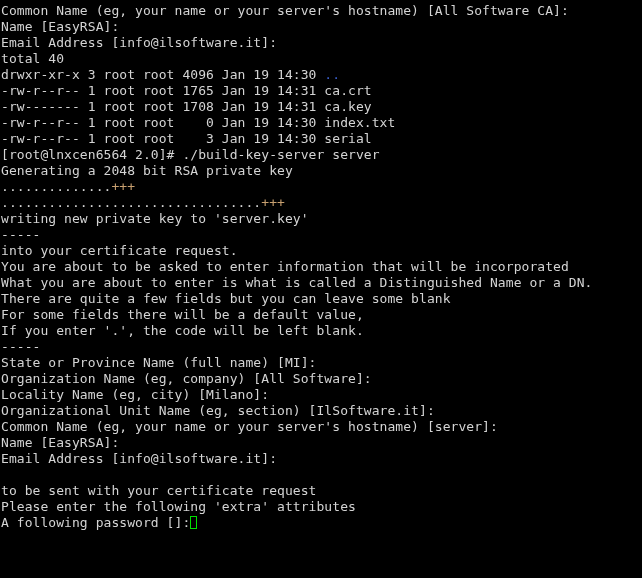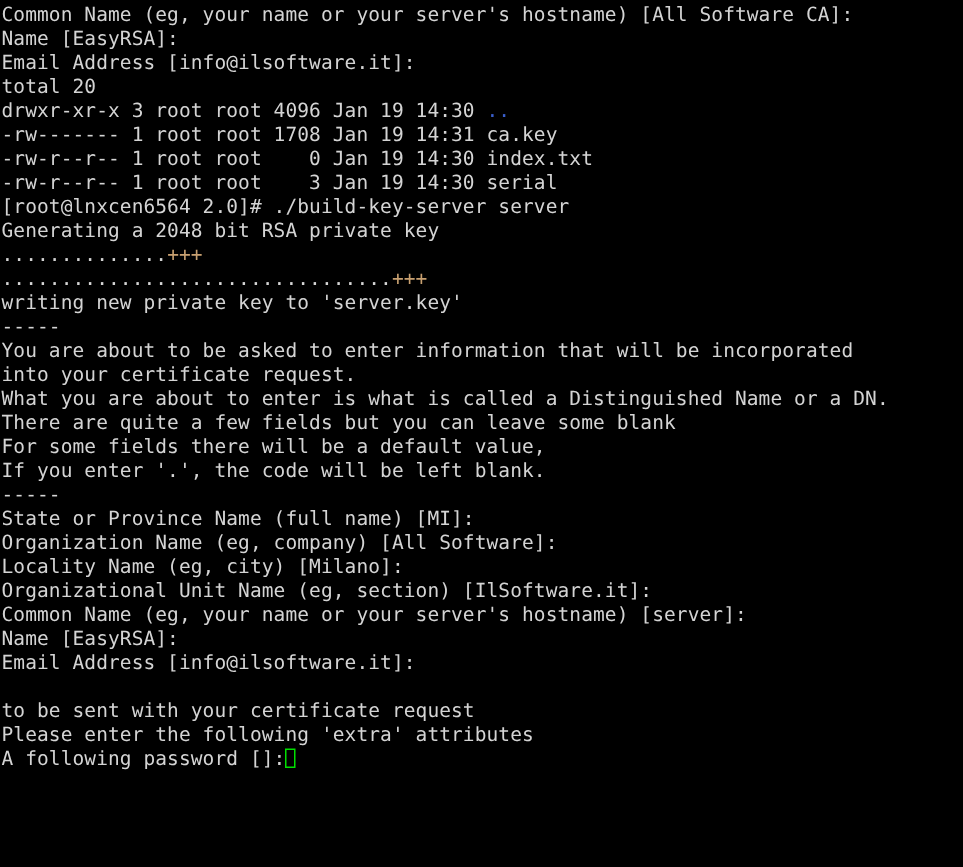--- a/index.html
+++ b/index.html
@@ -45,33 +45,34 @@
   }
 </style>
 </head>
 <body>
 
 <div id="terminal">
   <div id="screen">
       <div class="line"><span class="seg c-default">Common Name (eg, your name or your server's hostname) [All Software CA]:</span></div>
       <div class="line"><span class="seg c-default">Name [EasyRSA]:</span></div>
       <div class="line"><span class="seg c-default">Email Address [info@ilsoftware.it]:</span></div>
-      <div class="line"><span class="seg c-default">total 20</span></div>
+      <div class="line"><span class="seg c-default">total 40</span></div>
       <div class="line"><span class="seg c-default">drwxr-xr-x 3 root root 4096 Jan 19 14:30 </span><span class="seg c-dir">..</span></div>
+      <div class="line"><span class="seg c-default">-rw-r--r-- 1 root root 1765 Jan 19 14:31 ca.crt</span></div>
       <div class="line"><span class="seg c-default">-rw------- 1 root root 1708 Jan 19 14:31 ca.key</span></div>
       <div class="line"><span class="seg c-default">-rw-r--r-- 1 root root    0 Jan 19 14:30 index.txt</span></div>
       <div class="line"><span class="seg c-default">-rw-r--r-- 1 root root    3 Jan 19 14:30 serial</span></div>
       <div class="line"><span class="seg c-default">[root@lnxcen6564 2.0]# ./build-key-server server</span></div>
       <div class="line"><span class="seg c-default">Generating a 2048 bit RSA private key</span></div>
       <div class="line"><span class="seg c-default">..............</span><span class="seg c-plus">+++</span></div>
       <div class="line"><span class="seg c-default">.................................</span><span class="seg c-plus">+++</span></div>
       <div class="line"><span class="seg c-default">writing new private key to 'server.key'</span></div>
       <div class="line"><span class="seg c-default">-----</span></div>
+      <div class="line"><span class="seg c-default">into your certificate request.</span></div>
       <div class="line"><span class="seg c-default">You are about to be asked to enter information that will be incorporated</span></div>
-      <div class="line"><span class="seg c-default">into your certificate request.</span></div>
       <div class="line"><span class="seg c-default">What you are about to enter is what is called a Distinguished Name or a DN.</span></div>
       <div class="line"><span class="seg c-default">There are quite a few fields but you can leave some blank</span></div>
       <div class="line"><span class="seg c-default">For some fields there will be a default value,</span></div>
       <div class="line"><span class="seg c-default">If you enter '.', the code will be left blank.</span></div>
       <div class="line"><span class="seg c-default">-----</span></div>
       <div class="line"><span class="seg c-default">State or Province Name (full name) [MI]:</span></div>
       <div class="line"><span class="seg c-default">Organization Name (eg, company) [All Software]:</span></div>
       <div class="line"><span class="seg c-default">Locality Name (eg, city) [Milano]:</span></div>
       <div class="line"><span class="seg c-default">Organizational Unit Name (eg, section) [IlSoftware.it]:</span></div>
       <div class="line"><span class="seg c-default">Common Name (eg, your name or your server's hostname) [server]:</span></div>

